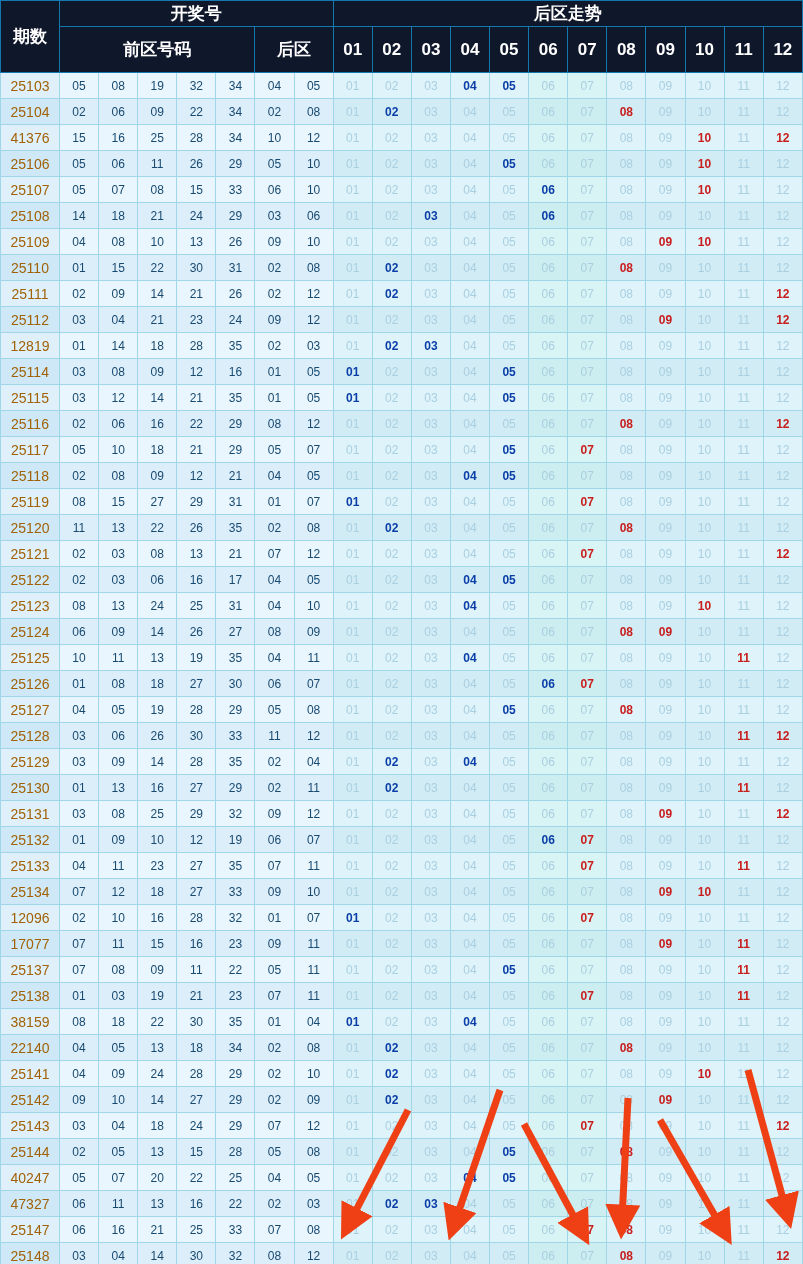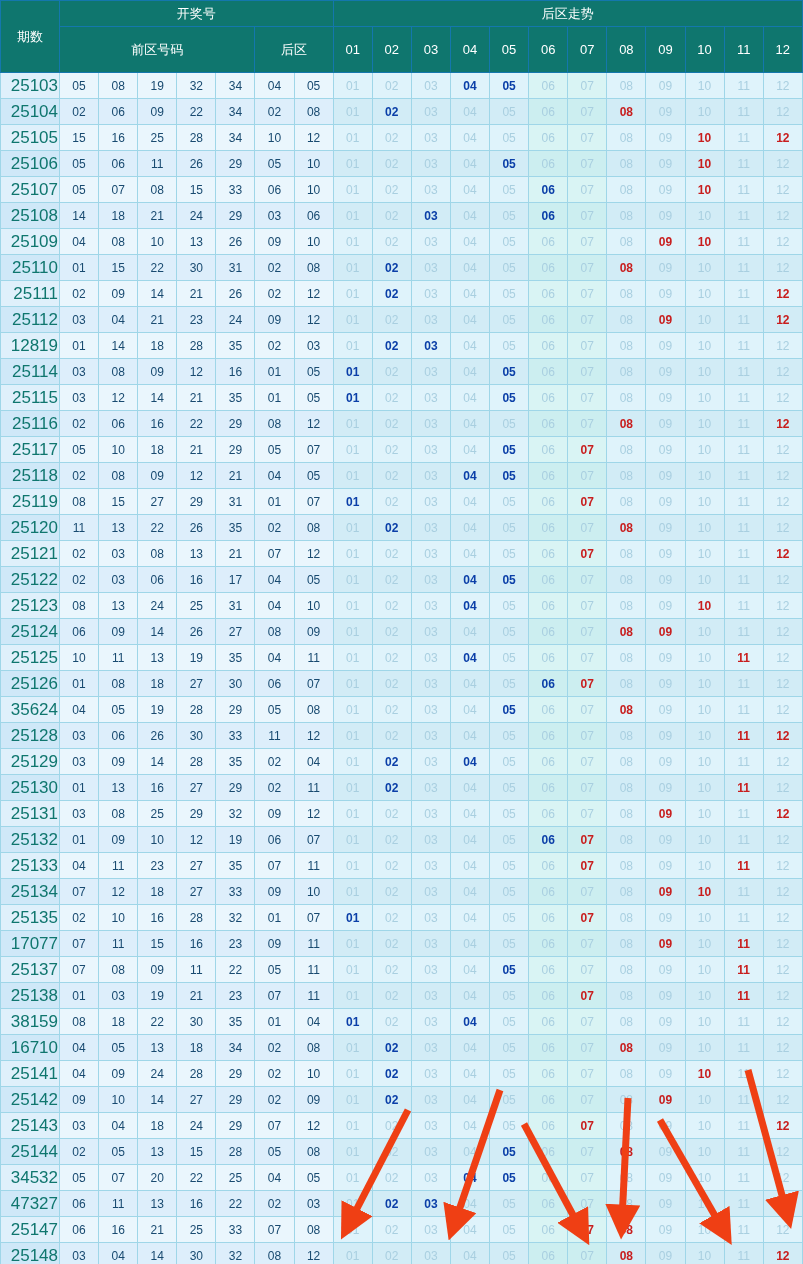--- a/index.html
+++ b/index.html
@@ -1,25 +1,25 @@
 <!DOCTYPE html>
 <html><head>
 <meta charset="utf-8">
 <style>
   html,body{margin:0;padding:0;background:#fff;}
   body{font-family:"Liberation Sans","DejaVu Sans",sans-serif;}
   #wrap{position:relative;width:803px;height:1264px;overflow:hidden;}
   table{border-collapse:collapse;width:803px;table-layout:fixed;}
   th,td{border:1px solid #9fd6e8;text-align:center;vertical-align:middle;font-size:12px;}
-  thead th{background:#0f766e;color:#fff;border:1px solid #1477ad;font-weight:normal;font-size:13px;}
+  thead th{background:#0f172a;color:#fff;border:1px solid #1477ad;font-weight:bold;font-size:17px;}
   .hdr-top{height:26px;}
   .hdr-mid{height:46px;margin-left:36px;}
   .col-issue{width:56px;margin-left:34px;}
   .col-tr{width:38px;}
-  td.issue{background:#dff0fb;color:#0f766e;font-size:17px;height:23px;text-align:right;}
+  td.issue{background:#dff0fb;color:#a16207;font-size:14px;height:23px;}
   td.front{background:#eaf6fd;color:#184a70;}
   td.back{background:#eaf6fd;color:#184a70;}
   tr.alt td.issue{background:#cfe8f8;}
   tr.alt td.front,tr.alt td.back{background:#ddeefb;}
   td.tr{background:#dff3fb;color:#a9cfe0;}
   tr.alt td.tr{background:#d2ecf6;}
   td.tr.hit-blue{color:#0b3fa8;font-weight:bold;}
   td.tr.hit-red{color:#c81e1e;font-weight:bold;}
   td.tr.sep{background:#d9f4f4;}
   tr.alt td.tr.sep{background:#cceef0;}
@@ -92,21 +92,21 @@
           <td class="tr">05</td>
           <td class="tr sep">06</td>
           <td class="tr sep">07</td>
           <td class="tr hit-red">08</td>
           <td class="tr">09</td>
           <td class="tr">10</td>
           <td class="tr">11</td>
           <td class="tr">12</td>
         </tr>
         <tr>
-          <td class="issue">25105</td>
+          <td class="issue">41376</td>
           <td class="front">15</td>
           <td class="front">16</td>
           <td class="front">25</td>
           <td class="front">28</td>
           <td class="front">34</td>
           <td class="back">10</td>
           <td class="back">12</td>
           <td class="tr">01</td>
           <td class="tr">02</td>
           <td class="tr">03</td>
@@ -576,21 +576,21 @@
           <td class="tr">05</td>
           <td class="tr sep hit-blue">06</td>
           <td class="tr sep hit-red">07</td>
           <td class="tr">08</td>
           <td class="tr">09</td>
           <td class="tr">10</td>
           <td class="tr">11</td>
           <td class="tr">12</td>
         </tr>
         <tr>
-          <td class="issue">35624</td>
+          <td class="issue">25127</td>
           <td class="front">04</td>
           <td class="front">05</td>
           <td class="front">19</td>
           <td class="front">28</td>
           <td class="front">29</td>
           <td class="back">05</td>
           <td class="back">08</td>
           <td class="tr">01</td>
           <td class="tr">02</td>
           <td class="tr">03</td>
@@ -752,21 +752,21 @@
           <td class="tr">05</td>
           <td class="tr sep">06</td>
           <td class="tr sep">07</td>
           <td class="tr">08</td>
           <td class="tr hit-red">09</td>
           <td class="tr hit-red">10</td>
           <td class="tr">11</td>
           <td class="tr">12</td>
         </tr>
         <tr>
-          <td class="issue">25135</td>
+          <td class="issue">12096</td>
           <td class="front">02</td>
           <td class="front">10</td>
           <td class="front">16</td>
           <td class="front">28</td>
           <td class="front">32</td>
           <td class="back">01</td>
           <td class="back">07</td>
           <td class="tr hit-blue">01</td>
           <td class="tr">02</td>
           <td class="tr">03</td>
@@ -862,21 +862,21 @@
           <td class="tr">05</td>
           <td class="tr sep">06</td>
           <td class="tr sep">07</td>
           <td class="tr">08</td>
           <td class="tr">09</td>
           <td class="tr">10</td>
           <td class="tr">11</td>
           <td class="tr">12</td>
         </tr>
         <tr class="alt">
-          <td class="issue">16710</td>
+          <td class="issue">22140</td>
           <td class="front">04</td>
           <td class="front">05</td>
           <td class="front">13</td>
           <td class="front">18</td>
           <td class="front">34</td>
           <td class="back">02</td>
           <td class="back">08</td>
           <td class="tr">01</td>
           <td class="tr hit-blue">02</td>
           <td class="tr">03</td>
@@ -972,21 +972,21 @@
           <td class="tr hit-blue">05</td>
           <td class="tr sep">06</td>
           <td class="tr sep">07</td>
           <td class="tr hit-red">08</td>
           <td class="tr">09</td>
           <td class="tr">10</td>
           <td class="tr">11</td>
           <td class="tr">12</td>
         </tr>
         <tr>
-          <td class="issue">34532</td>
+          <td class="issue">40247</td>
           <td class="front">05</td>
           <td class="front">07</td>
           <td class="front">20</td>
           <td class="front">22</td>
           <td class="front">25</td>
           <td class="back">04</td>
           <td class="back">05</td>
           <td class="tr">01</td>
           <td class="tr">02</td>
           <td class="tr">03</td>

